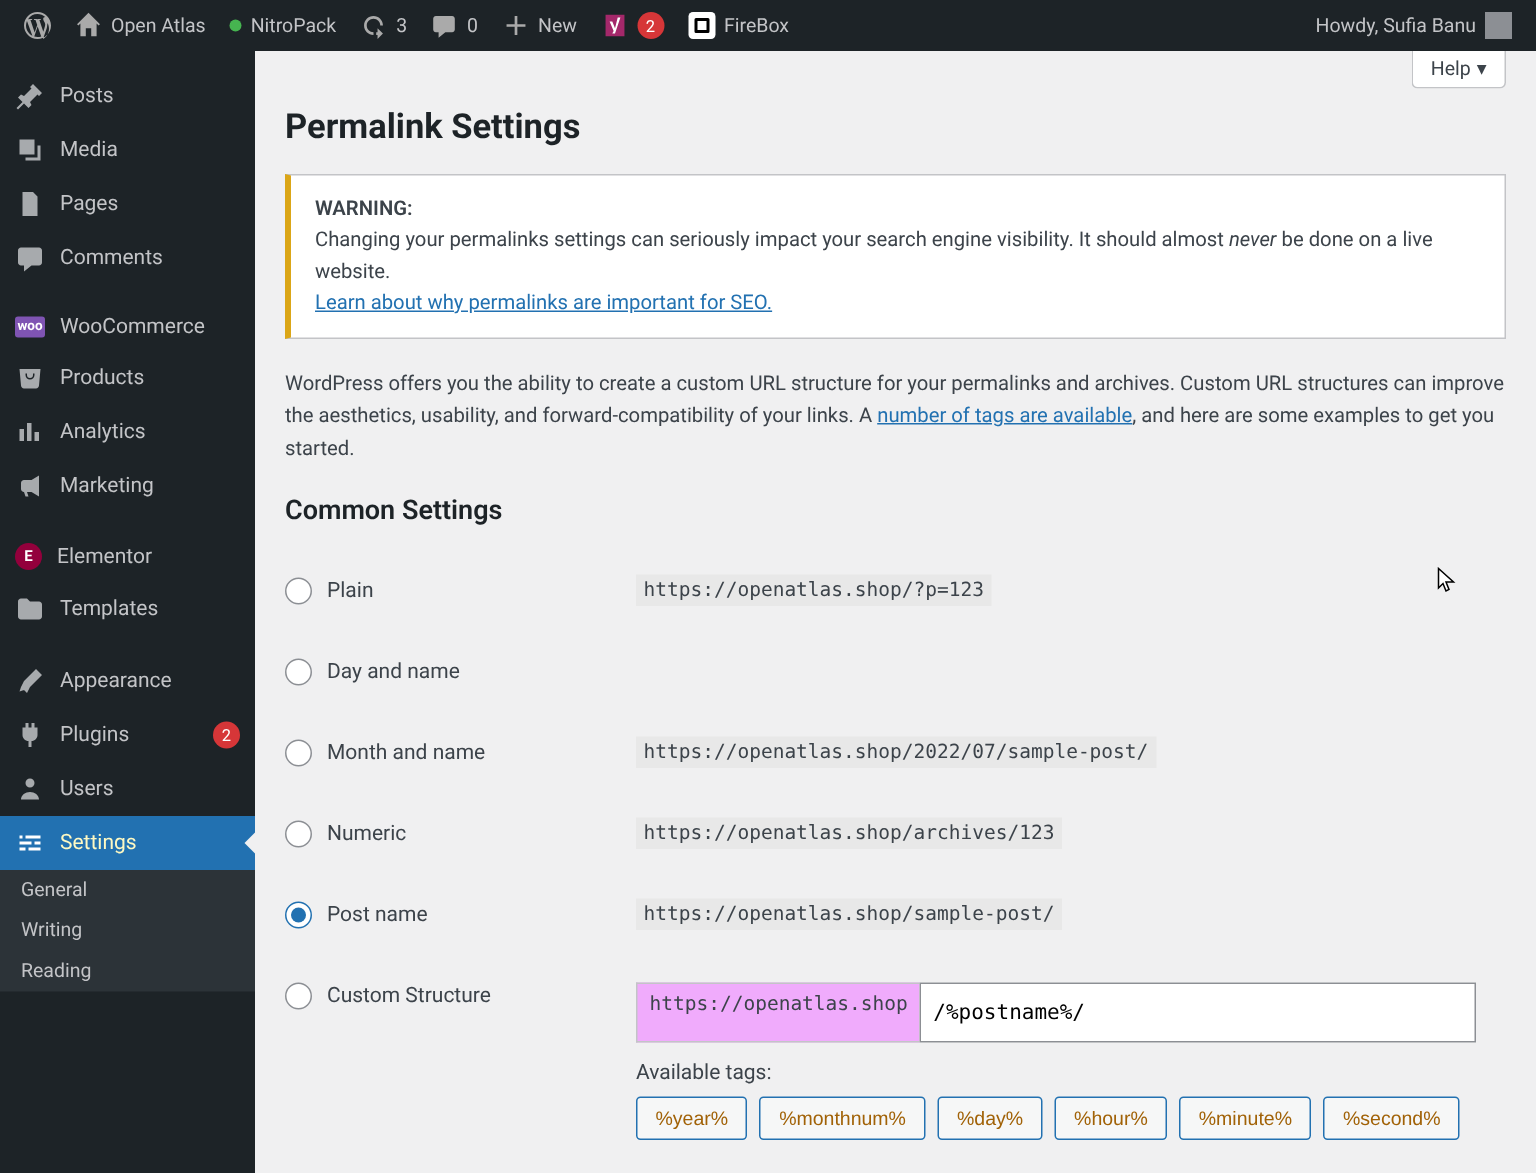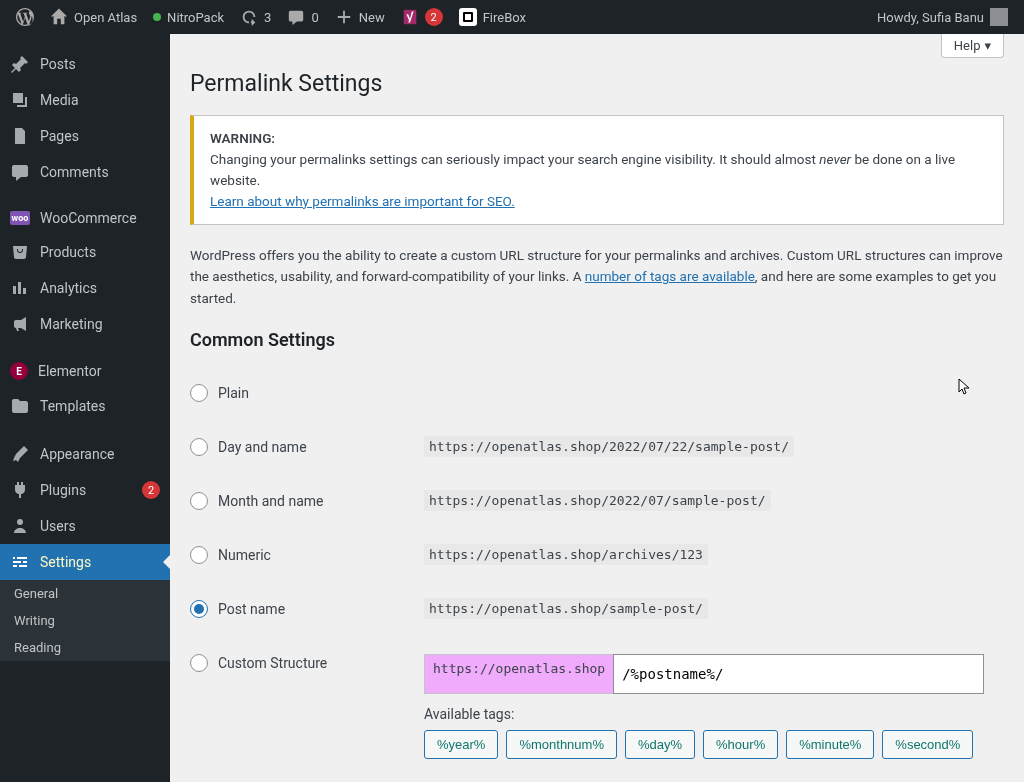--- a/index.html
+++ b/index.html
@@ -26,41 +26,41 @@
 .submenu { background: #2c3338; }
 .submenu .sub-item { padding: 6px 12px 6px 14px; font-size: 13px; color: #c3c4c7; cursor: pointer; }
 .woo-icon { width: 20px; height: 14px; background: #7f54b3; color: #fff; font-size: 9px; font-weight: bold; border-radius: 2px; display: inline-flex; align-items: center; justify-content: center; text-align: right; }
 .elementor-icon { width: 18px; height: 18px; border-radius: 50%; background: #93003c; display: inline-flex; align-items: center; justify-content: center; color: #fff; font-size: 10px; font-weight: bold; }
 .count-badge { background: #d63638; color: #fff; border-radius: 9px; min-width: 18px; height: 18px; font-size: 11px; display: inline-flex; align-items: center; justify-content: center; padding: 0 5px; margin-left: auto; }
 
 
 .content { position: absolute; top: 34px; left: 170px; right: 0; bottom: 0; overflow-y: auto; padding: 0 20px 40px; }
 .help-wrap { display: flex; justify-content: flex-end; }
 .help-tab { background: #fff; border: 1px solid #c3c4c7; border-top: 0; border-radius: 0 0 4px 4px; padding: 4px 12px; font-size: 13px; cursor: pointer; display: flex; align-items: center; gap: 4px; }
-h1 { font-size: 23px; font-weight: 400; margin: 12px 0 18px; color: #1d2327; }
+h1 { font-size: 23px; font-weight: 700; margin: 12px 0 18px; color: #1d2327; }
 .notice { background: #fff; border: 1px solid #c3c4c7; border-left: 4px solid #dba617; padding: 12px 16px; margin-bottom: 20px; font-size: 13.5px; line-height: 1.55; }
 .notice strong { font-weight: 600; }
 .notice a { color: #2271b1; text-decoration: underline; }
 .intro { font-size: 13.5px; line-height: 1.6; margin-bottom: 20px; }
 .intro a { color: #2271b1; text-decoration: underline; }
 h2 { font-size: 18px; font-weight: 600; color: #1d2327; margin-bottom: 16px; }
 
 .form-row { display: flex; align-items: flex-start; padding: 18px 0; }
 .col-label { width: 234px; display: flex; align-items: center; gap: 10px; font-size: 14px; }
 .col-field { flex: 1; }
 input[type=radio] { appearance: none; width: 18px; height: 18px; border: 1px solid #8c8f94; border-radius: 50%; background: #fff; cursor: pointer; position: relative; }
 input[type=radio]:checked { border-color: #2271b1; }
 input[type=radio]:checked::after { content: ""; position: absolute; inset: 3px; background: #2271b1; border-radius: 50%; }
 code { background: #e8e8e8; font-family: Consolas, Monaco, monospace; font-size: 13px; padding: 3px 5px; }
 .prefix-code { background: #f0abfc; font-family: Consolas, Monaco, monospace; font-size: 13px; padding: 6px 8px; border: 1px solid #c3c4c7; border-right: 0; }
 .custom-input { flex: 1; border: 1px solid #8c8f94; background: #fff; padding: 5px 8px; font-family: Consolas, Monaco, monospace; font-size: 14px; height: 40px; }
 .custom-row { display: flex; align-items: stretch; max-width: 560px; }
 .avail-label { font-size: 14px; margin: 12px 0 8px; }
 .tag-buttons { display: flex; gap: 8px; flex-wrap: wrap; }
-.tag-btn { border: 1px solid #2271b1; color: #0f766e; background: #f6f7f7; border-radius: 3px; padding: 6px 12px; font-size: 13px; cursor: pointer; }
+.tag-btn { border: 1px solid #2271b1; color: #a16207; background: #f6f7f7; border-radius: 3px; padding: 6px 12px; font-size: 13px; cursor: pointer; }
 
 .cursor { position: absolute; left: 958px; top: 378px; pointer-events: none; }
 .cursor svg { width: 14px; height: 18px; }
 </style>
 </head>
 <body>
 
 <div class="adminbar">
   <div class="adminbar-left">
     <div class="item">
@@ -228,28 +228,28 @@
     <span>WordPress offers you the ability to create a custom URL structure for your permalinks and archives. Custom URL structures can improve the aesthetics, usability, and forward-compatibility of your links. A </span><a href="#">number of tags are available</a><span>, and here are some examples to get you started.</span>
   </p>
 
   <h2>Common Settings</h2>
 
   <div class="form-row">
     <label class="col-label">
         <input type="radio" name="perm" style="">
         <span>Plain</span>
       </label>
+    <div class="col-field"><code>https://openatlas.shop/?p=123</code></div>
   </div>
 
   <div class="form-row">
     <label class="col-label">
         <input type="radio" name="perm" style="">
         <span>Day and name</span>
       </label>
-    <div class="col-field"><code>https://openatlas.shop/2022/07/22/sample-post/</code></div>
   </div>
 
   <div class="form-row">
     <label class="col-label">
         <input type="radio" name="perm" style="">
         <span>Month and name</span>
       </label>
     <div class="col-field"><code>https://openatlas.shop/2022/07/sample-post/</code></div>
   </div>
 

